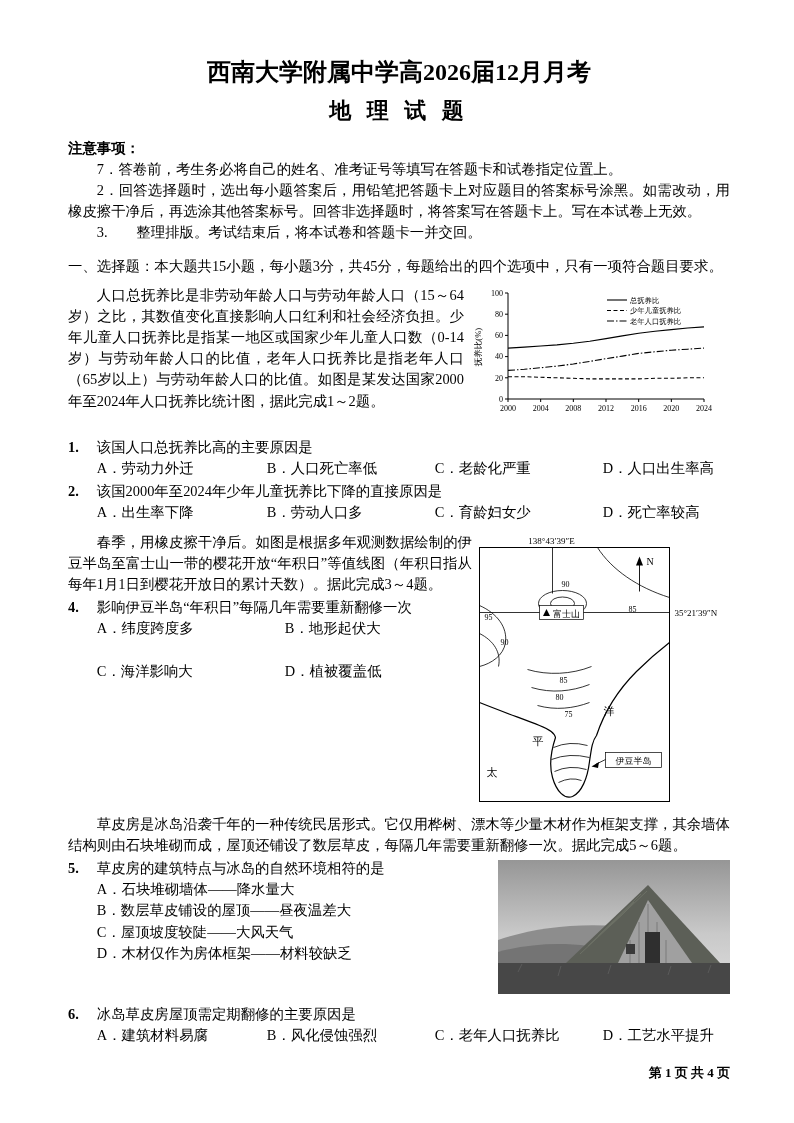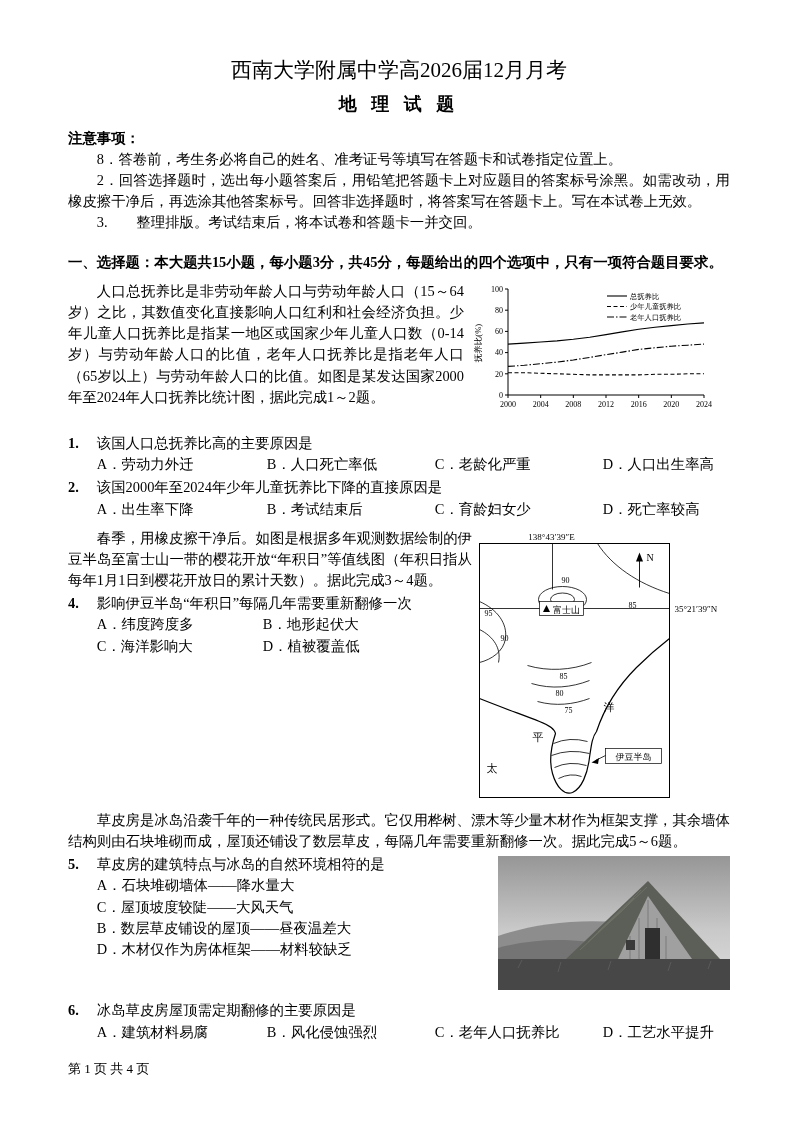--- a/index.html
+++ b/index.html
@@ -4,53 +4,53 @@
 <style>
   * { margin:0; padding:0; box-sizing:border-box; }
   html,body { background:#fff; }
   body {
     width:794px; height:1123px; margin:0 auto;
     color:#000;
     font-family:"Liberation Serif","DejaVu Serif",serif;
     font-size:14.4px; line-height:1.47;
   }
   .page { padding:56px 64px 0 68px; }
-  .title { font-size:21px; font-weight:400; text-align:center; line-height:1.35; }
-  .subtitle { font-size:18px; font-weight:700; text-align:center; letter-spacing:5px; margin:7px 0 10px; }
+  .title { font-size:24px; font-weight:700; text-align:center; line-height:1.35; }
+  .subtitle { font-size:22px; font-weight:700; text-align:center; letter-spacing:5px; margin:7px 0 10px; }
   .notes-heading { font-weight:700;font-family:Liberation Serif, serif; }
   .note { text-indent:2em; text-align:justify; }
-  .section-heading { font-weight:700; margin:18px 0 2px; text-align:justify; }
+  .section-heading { font-weight:400; margin:12px 0 2px; text-align:justify; }
   .passage { text-indent:2em; text-align:justify;margin-top:8px; }
   .question { margin-top:2px; }
   .qhead { }
   .qnum { display:inline-block; width:2em; font-weight:700; }
   .qstem { }
   .options { padding-left:2em; }
   .options .opt { display:inline-block; }
   .row4 { display:grid; grid-template-columns:170px 168px 168px auto; }
   .col .opt { display:block; }
-  .col2 { display:grid; grid-template-columns:166px auto; max-width:360px; }
+  .col2 { display:grid; grid-template-columns:166px auto; max-width:360px;gap:22px; }
   .chart-wrap { float:right; width:258px; margin:2px 0 2px 8px; }
   .map-wrap { float:right; width:252px; margin:0 0 4px 6px; }
   .photo-wrap { float:right; width:232px; margin:2px 0 4px 10px; }
   .clear { clear:both; }
-  .footer { clear:both; text-align:left; font-size:13px; margin-top:16px; }
+  .footer { clear:both; text-align:right; font-size:13px; margin-top:16px;font-weight:bold; }
   svg text { font-family:"Liberation Serif","DejaVu Serif",serif; fill:#000; }
 </style>
 </head>
 <body>
 
 <div class="page">
 
   <div class="title">西南大学附属中学高2026届12月月考</div>
   <div class="subtitle">地 理 试 题</div>
 
   <div>
     <div class="notes-heading">注意事项：</div>
-    <p class="note">8．答卷前，考生务必将自己的姓名、准考证号等填写在答题卡和试卷指定位置上。</p>
+    <p class="note">7．答卷前，考生务必将自己的姓名、准考证号等填写在答题卡和试卷指定位置上。</p>
     <p class="note">2．回答选择题时，选出每小题答案后，用铅笔把答题卡上对应题目的答案标号涂黑。如需改动，用橡皮擦干净后，再选涂其他答案标号。回答非选择题时，将答案写在答题卡上。写在本试卷上无效。</p>
     <p class="note">3.　　整理排版。考试结束后，将本试卷和答题卡一并交回。</p>
   </div>
 
   <div class="section-heading">一、选择题：本大题共15小题，每小题3分，共45分，每题给出的四个选项中，只有一项符合题目要求。</div>
 
   <div>
     <div class="chart-wrap">
       <svg id="dep-chart" width="258" height="142" viewBox="0 0 258 142">
         <text x="9" y="60" font-size="8.5" text-anchor="middle" transform="rotate(-90 9 60)">抚养比(%)</text>
@@ -106,21 +106,21 @@
       <span class="opt">D．人口出生率高</span>
     </div>
   </div>
 
   <div class="question">
     <div class="qhead">
       <span class="qnum">2.</span><span class="qstem">该国2000年至2024年少年儿童抚养比下降的直接原因是</span>
     </div>
     <div class="options row4">
       <span class="opt">A．出生率下降</span>
-      <span class="opt">B．考试结束后</span>
+      <span class="opt">B．劳动人口多</span>
       <span class="opt">C．育龄妇女少</span>
       <span class="opt">D．死亡率较高</span>
     </div>
   </div>
 
   <div>
     <div class="map-wrap">
       <svg width="252" height="272" viewBox="0 0 252 272">
         <g transform="translate(1.5,15.5)">
           <text x="72" y="-4" text-anchor="middle" font-size="9">138°43′39″E</text>
@@ -240,22 +240,22 @@
           <line x1="170" y1="115" x2="173" y2="106"></line>
           <line x1="210" y1="113" x2="213" y2="105"></line>
         </g>
       </svg>
     </div>
     <div class="qhead">
       <span class="qnum">5.</span><span class="qstem">草皮房的建筑特点与冰岛的自然环境相符的是</span>
     </div>
     <div class="options col">
       <span class="opt">A．石块堆砌墙体——降水量大</span>
+      <span class="opt">B．数层草皮铺设的屋顶——昼夜温差大</span>
       <span class="opt">C．屋顶坡度较陡——大风天气</span>
-      <span class="opt">B．数层草皮铺设的屋顶——昼夜温差大</span>
       <span class="opt">D．木材仅作为房体框架——材料较缺乏</span>
     </div>
   </div>
 
   <div class="question clear">
     <div class="qhead">
       <span class="qnum">6.</span><span class="qstem">冰岛草皮房屋顶需定期翻修的主要原因是</span>
     </div>
     <div class="options row4">
       <span class="opt">A．建筑材料易腐</span>

